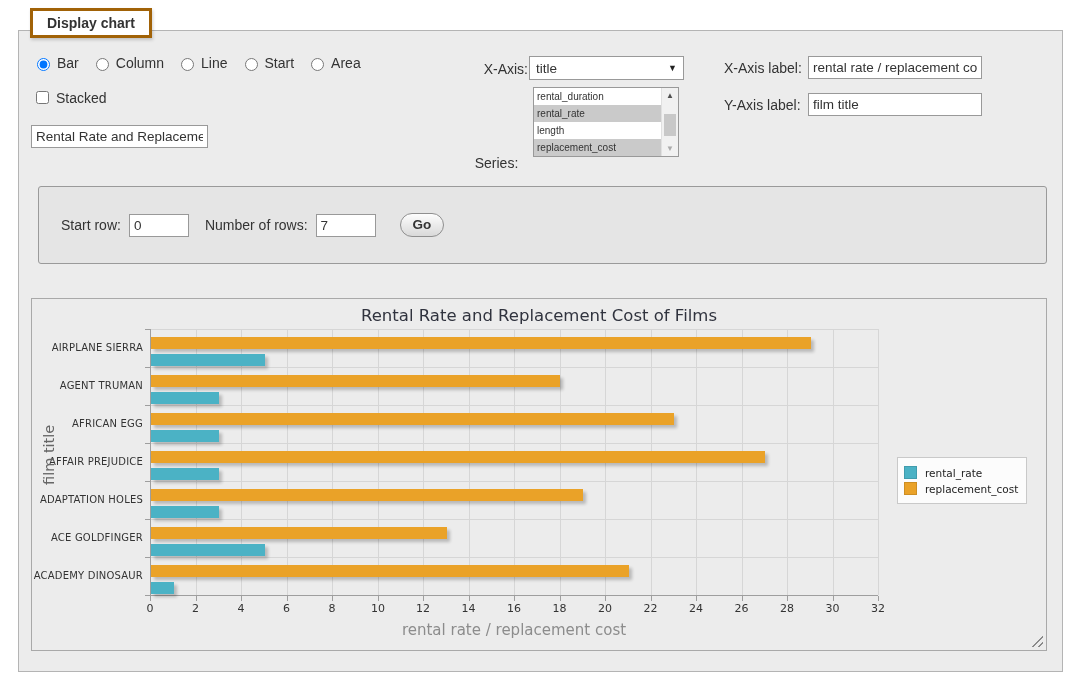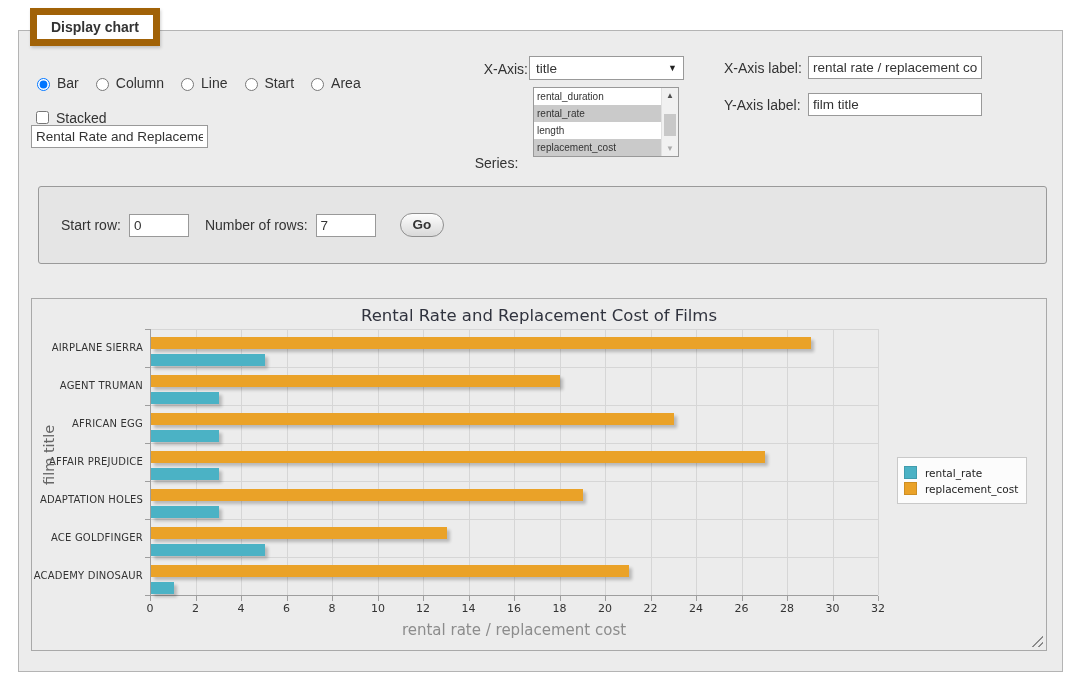--- a/index.html
+++ b/index.html
@@ -3,26 +3,26 @@
 <meta charset="utf-8">
 <style>
   * { box-sizing: border-box; }
   html,body { margin:0; padding:0; background:#fff; width:1081px; height:681px;
     font-family:"Liberation Sans","DejaVu Sans",sans-serif; font-size:14px; color:#333; }
 
   
   .frame { position:absolute; left:18px; top:30px; width:1045px; height:642px;
     background:#ececec; border:1px solid #b4b4b4; }
   .frame-legend { position:absolute; left:11px; top:-23px; background:#fff;
-    border:7px solid #a16207; box-shadow:1px 2px 3px rgba(0,0,0,.18);
+    border:3px solid #a16207; box-shadow:1px 2px 3px rgba(0,0,0,.18);
     padding:4px 14px; font-weight:bold; font-size:14px; color:#333; }
 
   
   .radio-row { position:absolute; left:13px; top:24px; display:flex; align-items:center; gap:12px; }
-  .radio-row label, .chk-row label { display:flex; align-items:center; gap:4px; cursor:default;margin-top:20px; }
+  .radio-row label, .chk-row label { display:flex; align-items:center; gap:4px; cursor:default; }
   .chk-row { position:absolute; left:13px; top:57px; display:flex; align-items:center; }
   input[type=text] { border:1px solid #999; background:#fff; color:#333;
     font-family:inherit; font-size:13.5px; padding:2px 4px; height:23px; }
   .title-input { position:absolute; left:12px; top:94px; width:177px; }
 
   .lbl { position:absolute; color:#333; }
   .xaxis-lbl   { left:446px; top:30px; width:63px; text-align:right; }
   .series-lbl  { left:446px; top:124px; width:63px; text-align:center; }
   .xlabel-lbl  { left:705px; top:29px; }
   .ylabel-lbl  { left:705px; top:66px; }

